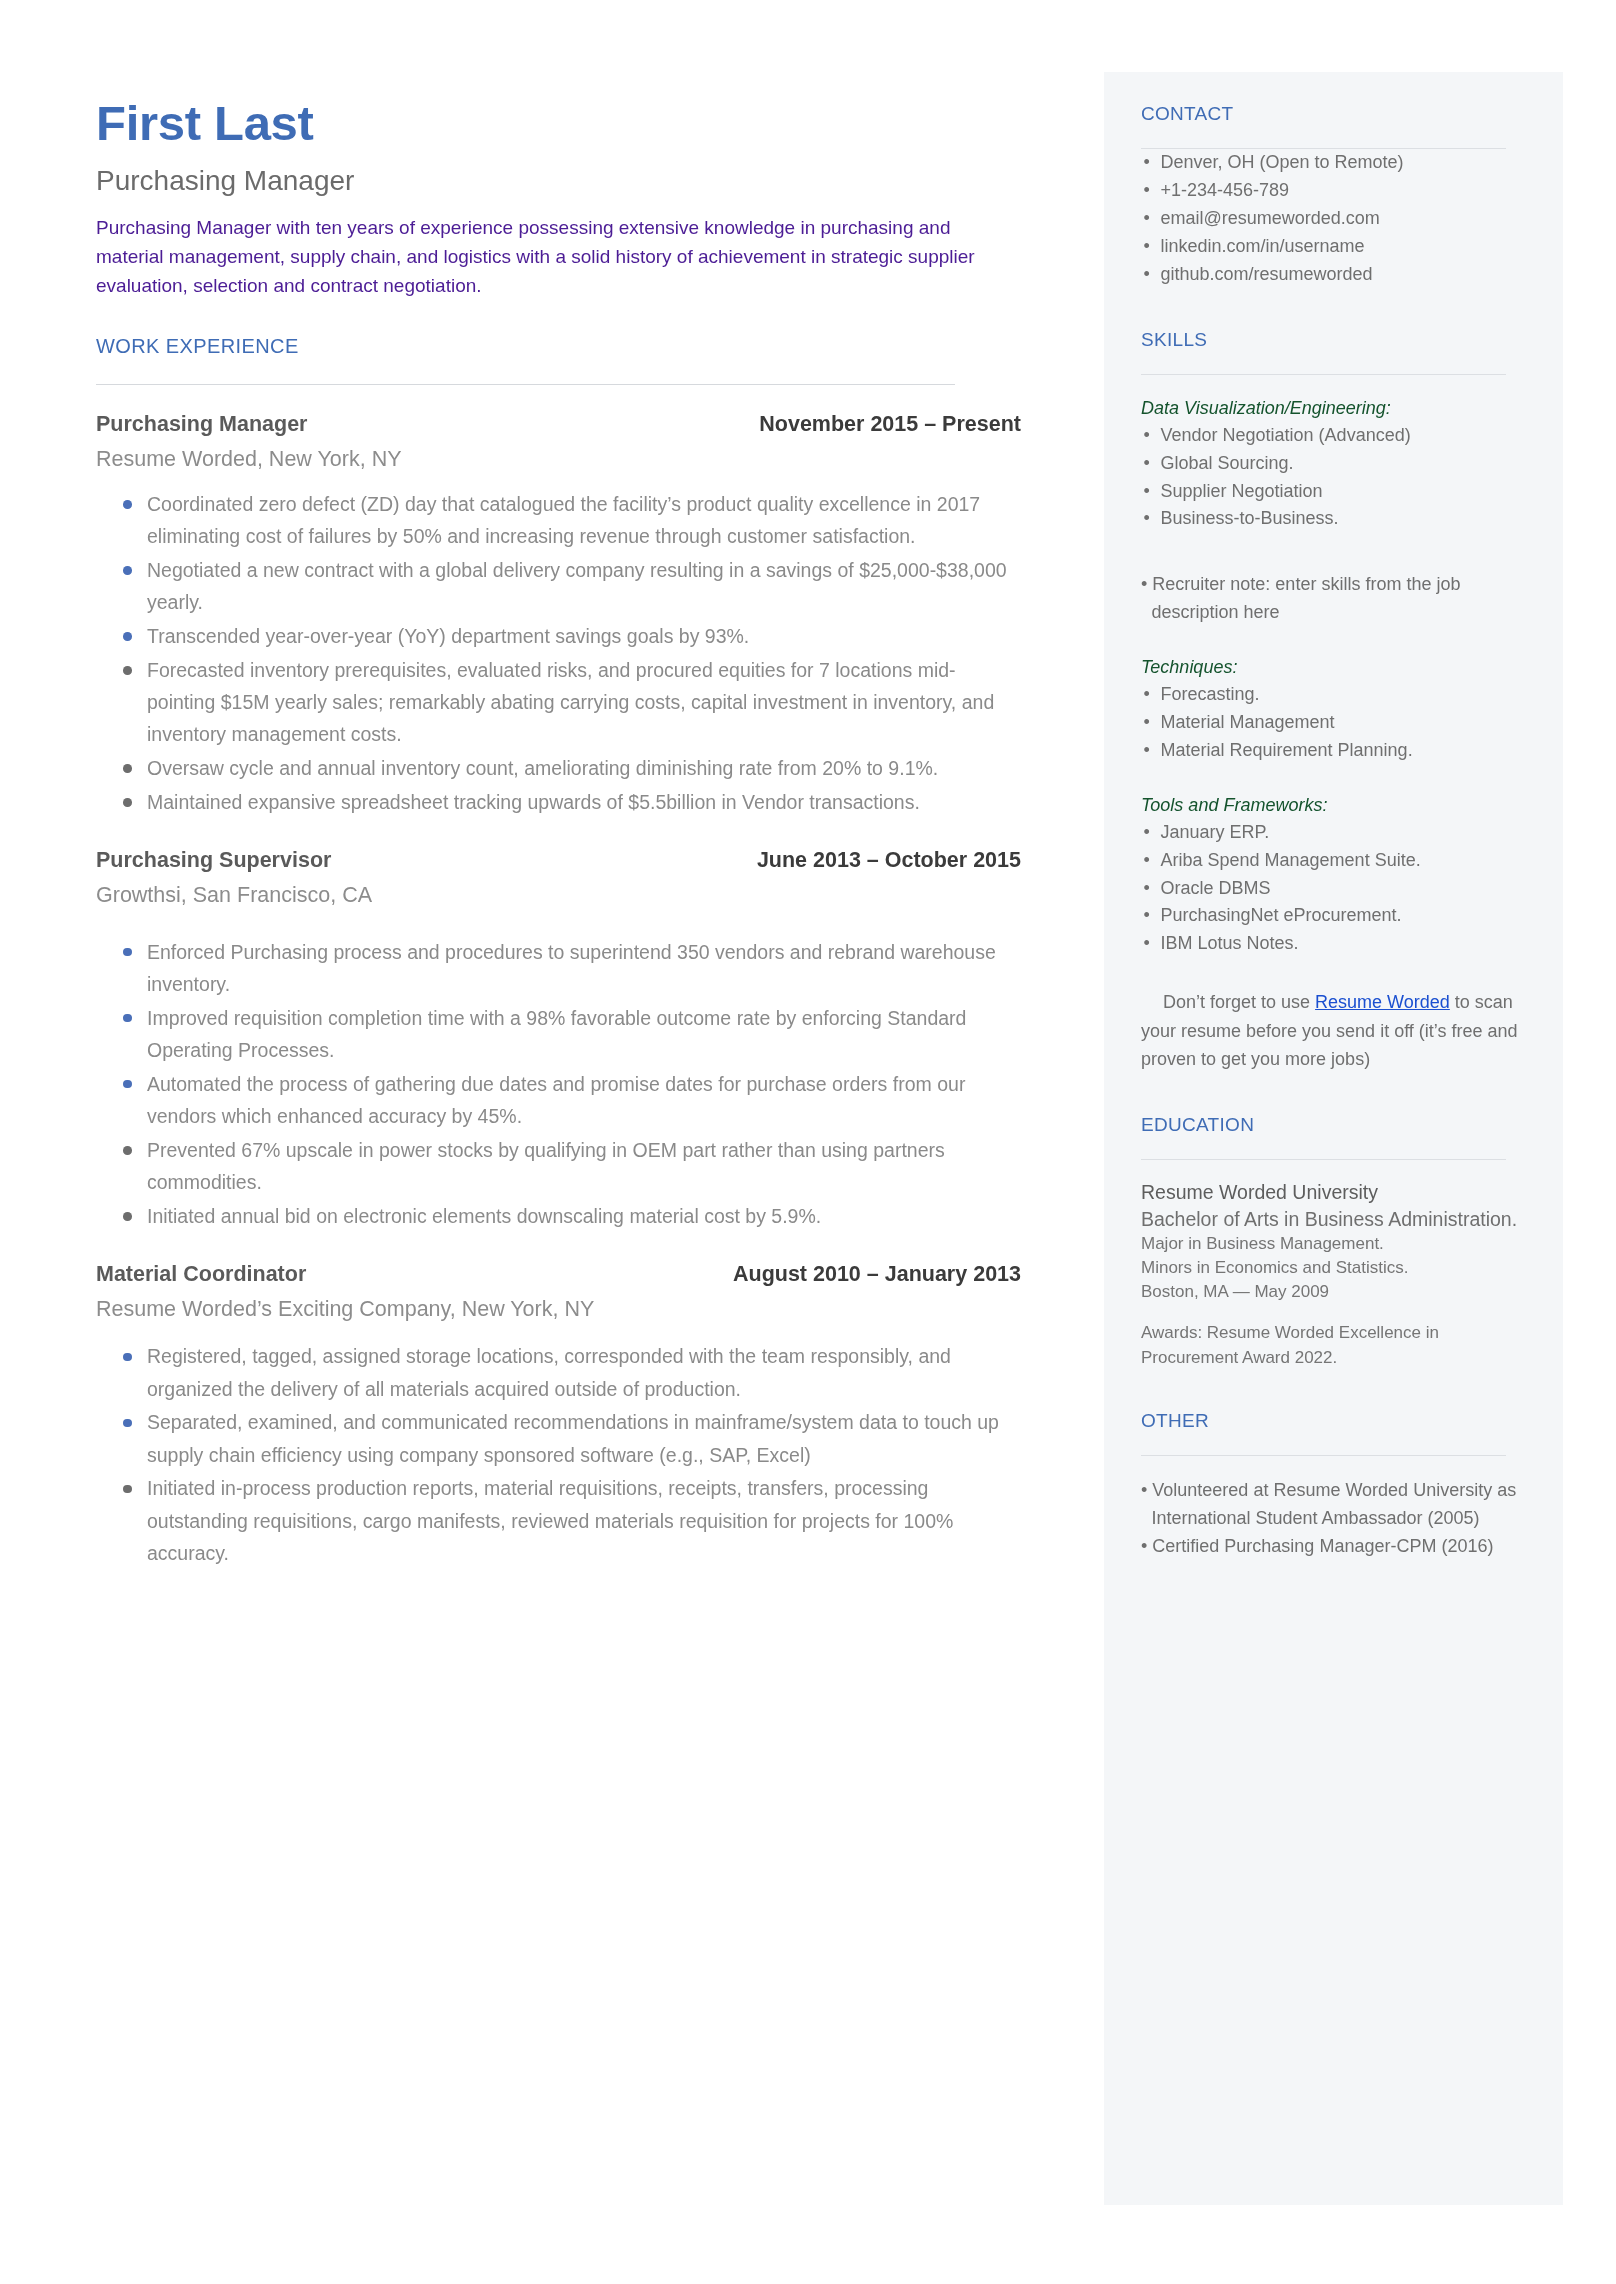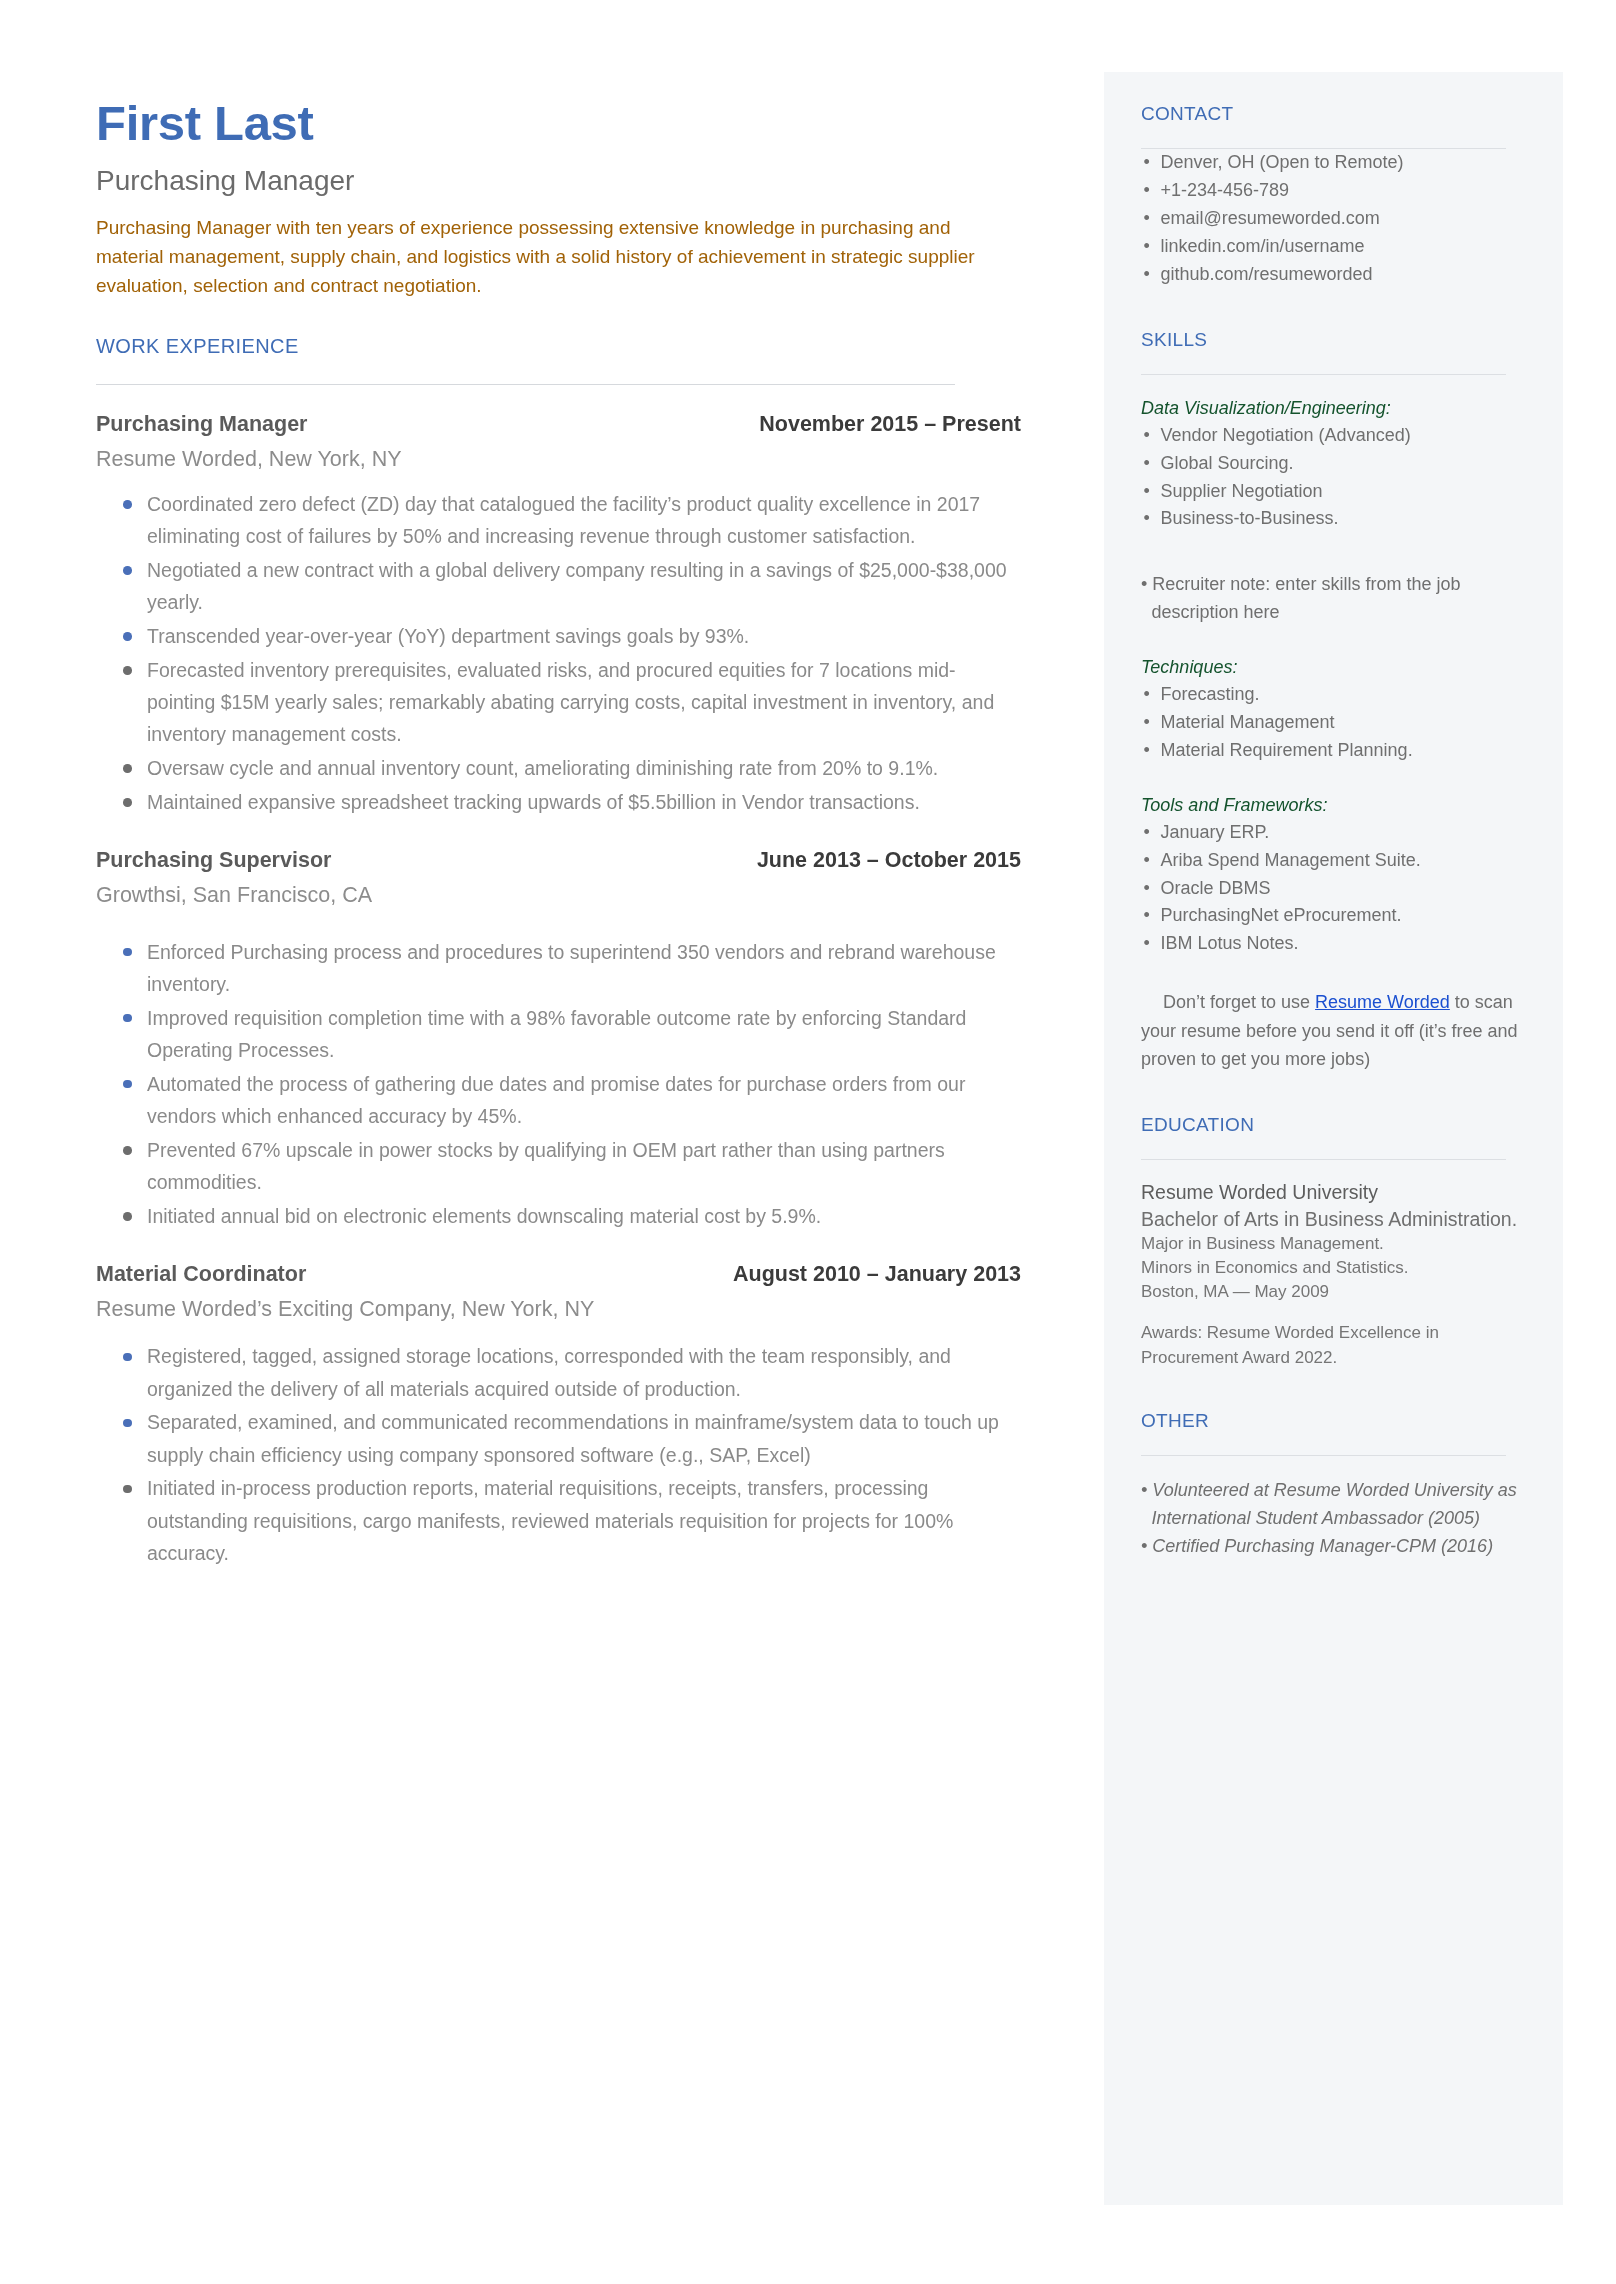--- a/index.html
+++ b/index.html
@@ -47,21 +47,21 @@
   }
   .headline {
     font-size: 28px;
     font-weight: normal;
     color: #6b6b6b;
     margin: 0 0 17px 0;
     line-height: 1.2;
   }
   .summary {
     font-size: 19px;
-    color: #a16207;
+    color: #4c1d95;
     line-height: 1.52;
     margin: 0;
     width: 912px;
   }
 
   .section-head-main {
     font-size: 20px;
     color: #3f6cb5;
     letter-spacing: 0.4px;
     margin: 34px 0 0 0;
@@ -208,21 +208,20 @@
     color: #757575;
     line-height: 1.42;
     margin-top: 17px;
   }
   .other-item {
     font-size: 18px;
     color: #6f6f6f;
     line-height: 1.56;
     text-indent: -10.4px;
     padding-left: 10.4px;
-    font-style: italic;
   }
 </style>
 </head>
 <body>
 
 <div id="page">
 
   <div id="sidebar-panel"></div>
 
   <div id="main-col">

